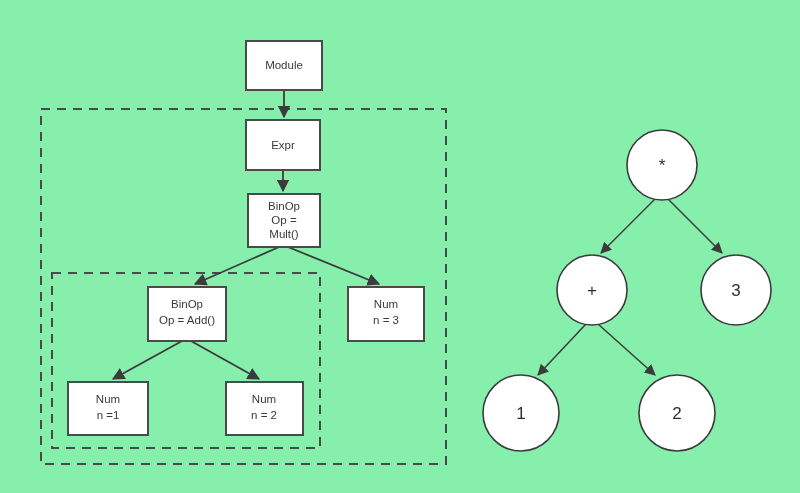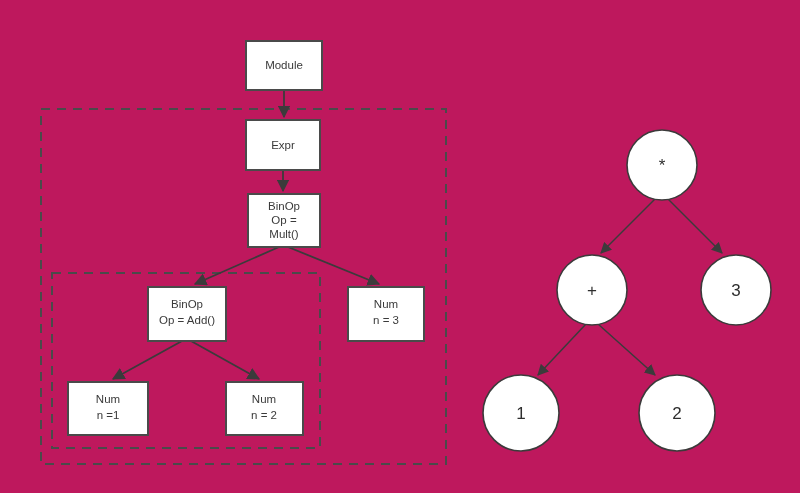--- a/index.html
+++ b/index.html
@@ -7,21 +7,21 @@
     padding: 0;
     background: #ffffff;
   }
   body {
     font-family: "Liberation Sans", sans-serif;
   }
   #canvas {
     position: relative;
     width: 800px;
     height: 493px;
-    background: #be185d;
+    background: #86efac;
     overflow: hidden;
   }
   #diagram-svg {
     position: absolute;
     left: 0;
     top: 0;
     width: 800px;
     height: 493px;
   }
   .node-box {

